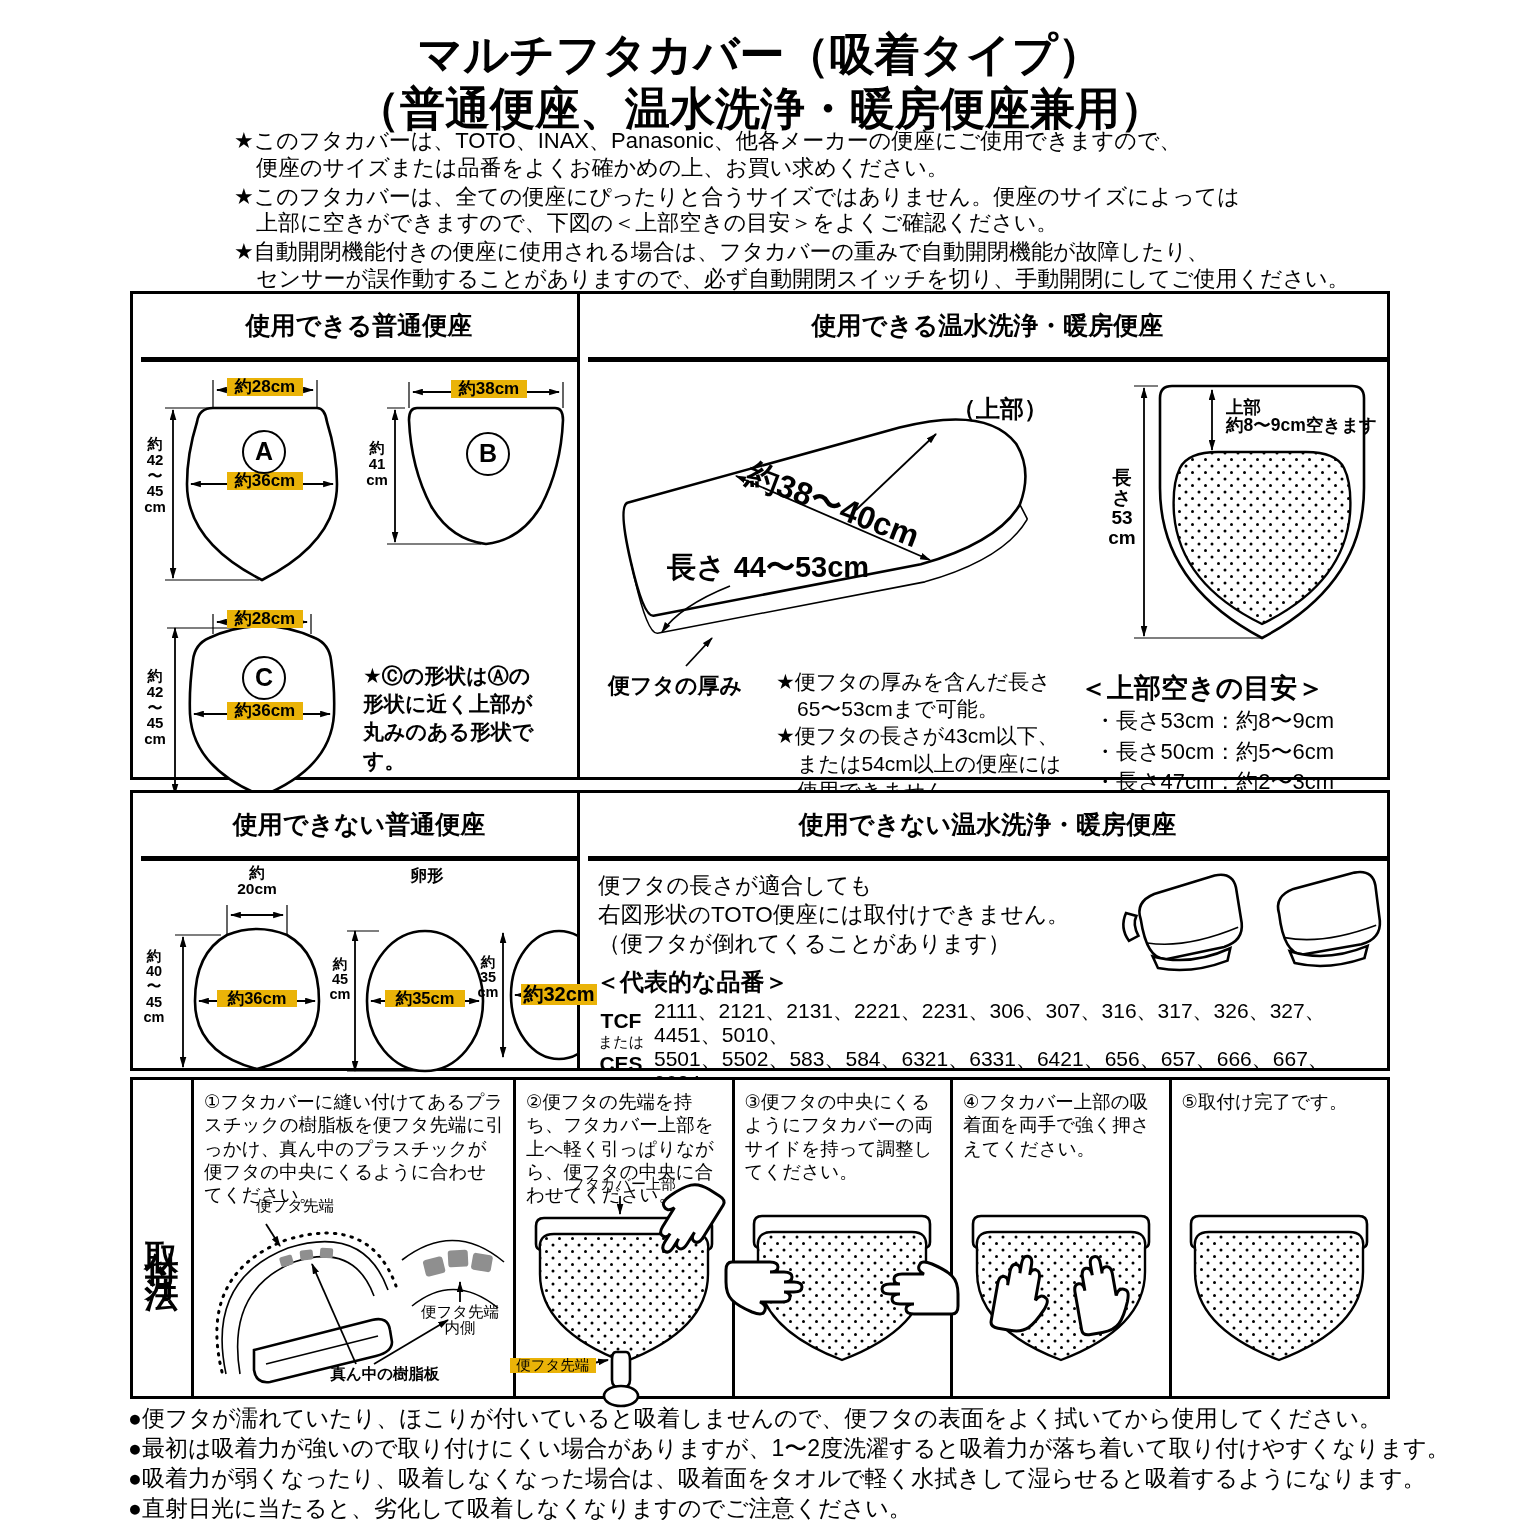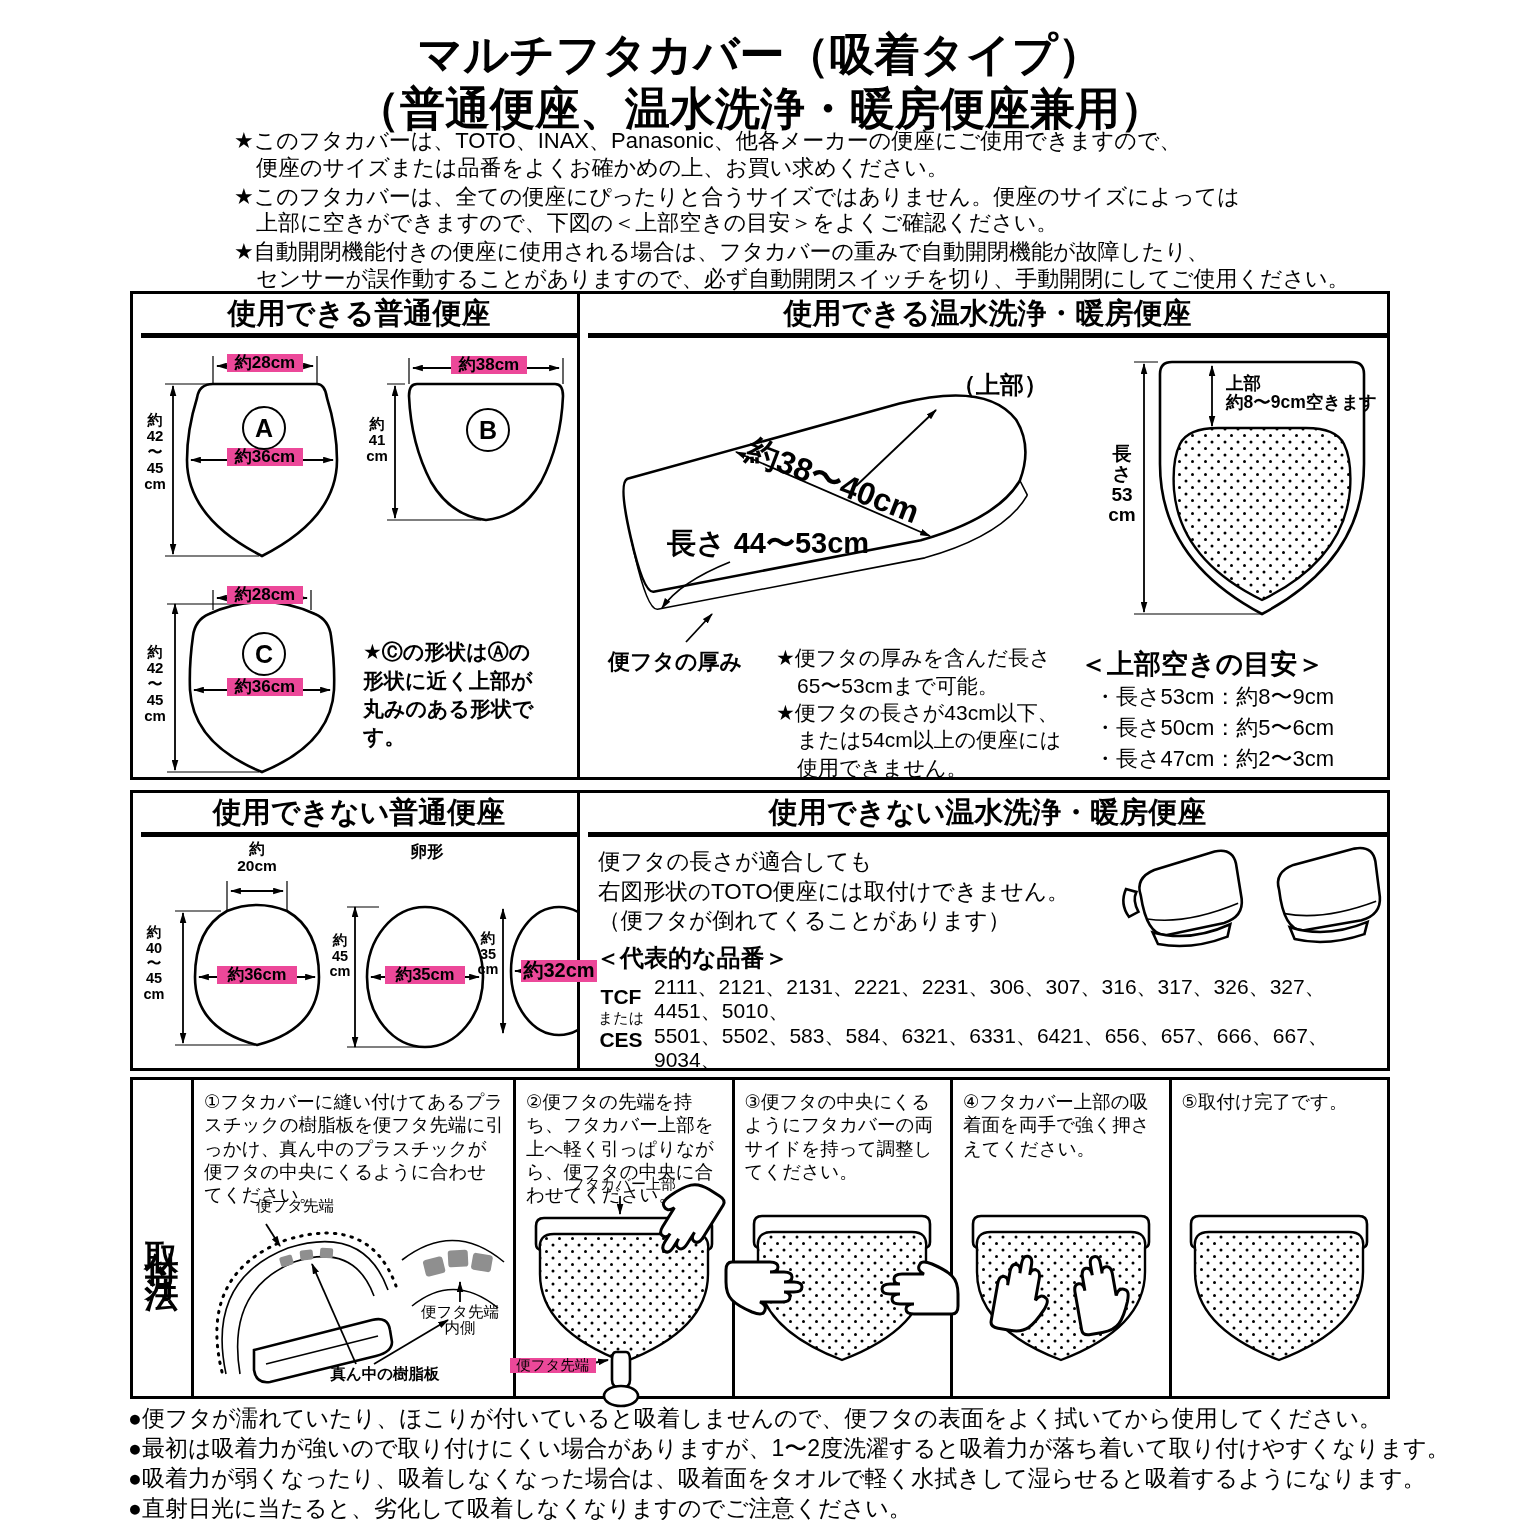--- a/index.html
+++ b/index.html
@@ -3,27 +3,27 @@
 <meta charset="utf-8">
 <style>
   html,body{margin:0;padding:0;background:#fff;color:#000;
     font-family:"Liberation Sans","DejaVu Sans",sans-serif;}
   .page{position:relative;width:1520px;height:1520px;background:#fff;overflow:hidden;}
   .title{position:absolute;top:6px;left:0;width:100%;text-align:center;
     font-size:45px;font-weight:bold;line-height:1.2;margin-top:22px;}
   .intro{position:absolute;top:128px;left:234px;width:1180px;font-size:22px;line-height:1.22;}
   .intro div{white-space:pre-line;margin-bottom:2px;}
   .panel{position:absolute;border:3px solid #000;background:#fff;box-sizing:border-box;}
-  .phead{border-bottom:5px solid #000;text-align:center;font-weight:bold;font-size:29px;
-    padding:3px 0;line-height:1.15;margin-left:8px;}
+  .phead{border-bottom:5px solid #000;text-align:center;font-weight:bold;font-size:25px;
+    padding:17px 0;line-height:1.15;margin-left:8px;}
   .pbody{position:relative;}
   .fig{position:absolute;}
   .fig svg{position:absolute;left:0;top:0;overflow:visible;}
   .dlab{position:absolute;font-weight:bold;white-space:pre-line;text-align:center;
-    line-height:1.06;background:#ec4899;font-size:17px;z-index:2;}
+    line-height:1.06;background:#eab308;font-size:17px;z-index:2;}
   .nobg{background:transparent;}
   .circle-label{position:absolute;width:40px;height:40px;border:2.5px solid #000;border-radius:50%;
     display:flex;align-items:center;justify-content:center;font-size:25px;font-weight:bold;z-index:2;background:#fff;}
   .al{stroke:#000;stroke-width:1.8;fill:none;}
   .gl{stroke:#000;stroke-width:1.2;fill:none;}
   .ol{fill:#fff;stroke:#000;stroke-width:2.6;}
   .thin{stroke:#000;stroke-width:1.6;fill:none;}
   .note{white-space:pre-line;}
   .vtitle{writing-mode:vertical-rl;text-orientation:upright;font-size:34px;font-weight:bold;
     letter-spacing:12px;margin:auto;}

